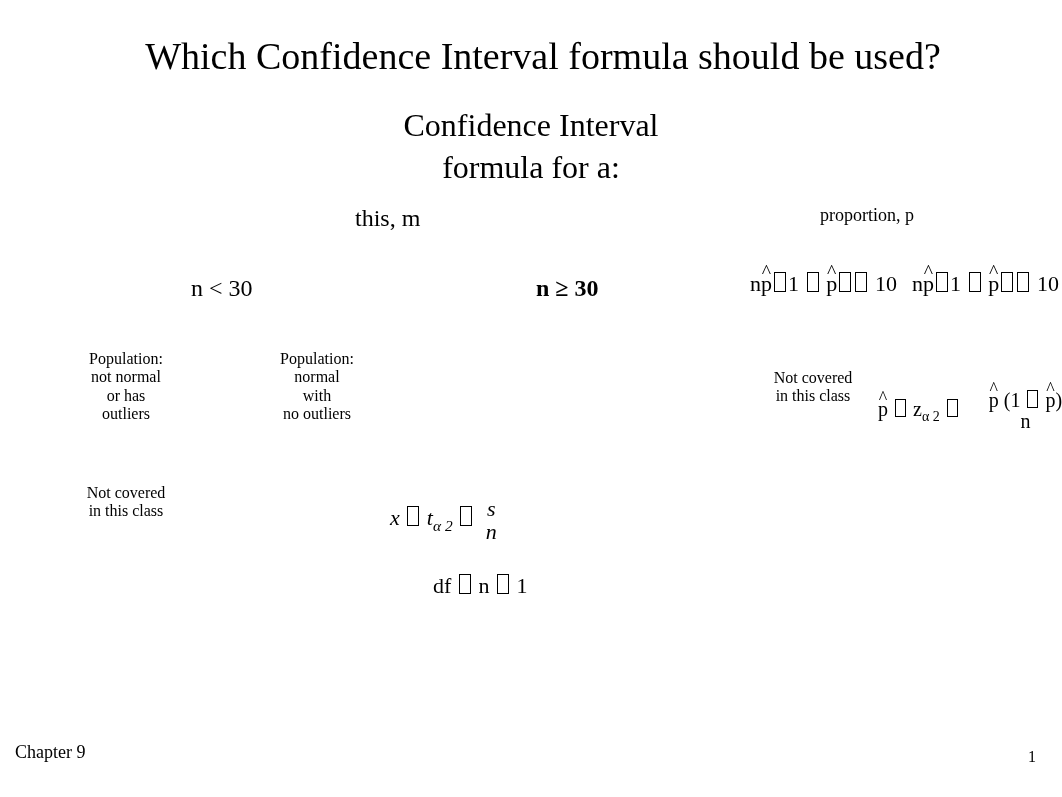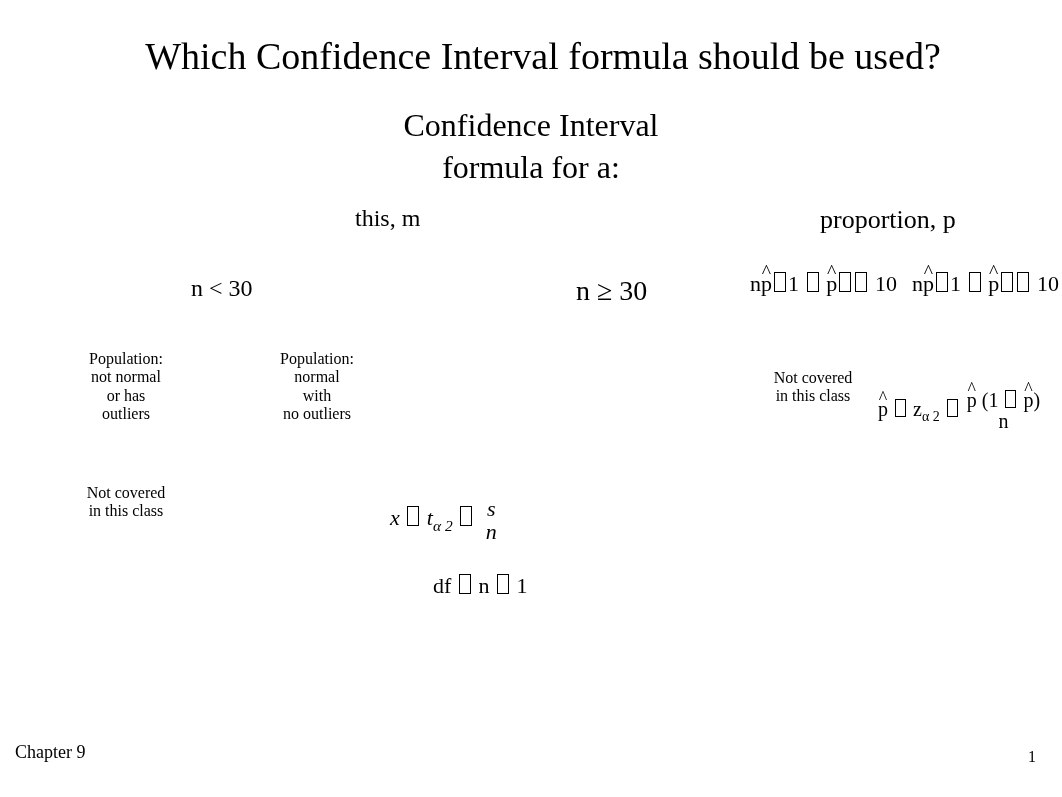--- a/index.html
+++ b/index.html
@@ -32,33 +32,34 @@
     .branch-mean {
       position: absolute;
       top: 205px;
       left: 355px;
       font-size: 24px;
     }
     .branch-prop {
       position: absolute;
       top: 205px;
       left: 820px;
-      font-size: 26px;
+      font-size: 18px;
     }
     .n-lt30 {
       position: absolute;
       top: 275px;
       left: 191px;
       font-size: 24px;
     }
     .n-ge30 {
       position: absolute;
       top: 275px;
-      left: 576px;
-      font-size: 28px;
+      left: 536px;
+      font-size: 24px;
+      font-weight: bold;
     }
     .np-lt10 {
       position: absolute;
       top: 271px;
       left: 750px;
       font-size: 22px;
       white-space: nowrap;
     }
     .np-ge10 {
       position: absolute;
@@ -135,21 +136,21 @@
       top: 390px;
       left: 878px;
       font-size: 20px;
       white-space: nowrap;
     }
     .formula-z .frac {
       display: inline-block;
       vertical-align: middle;
       text-align: center;
       line-height: 1.05;
-      margin-left: 2px;
+      margin-left: 24px;
     }
     .formula-z .frac .num,
     .formula-z .frac .den {
       display: block;
     }
     .sub { font-size: 0.7em; vertical-align: sub; }
     .hat {
       position: relative;
       display: inline-block;
     }

